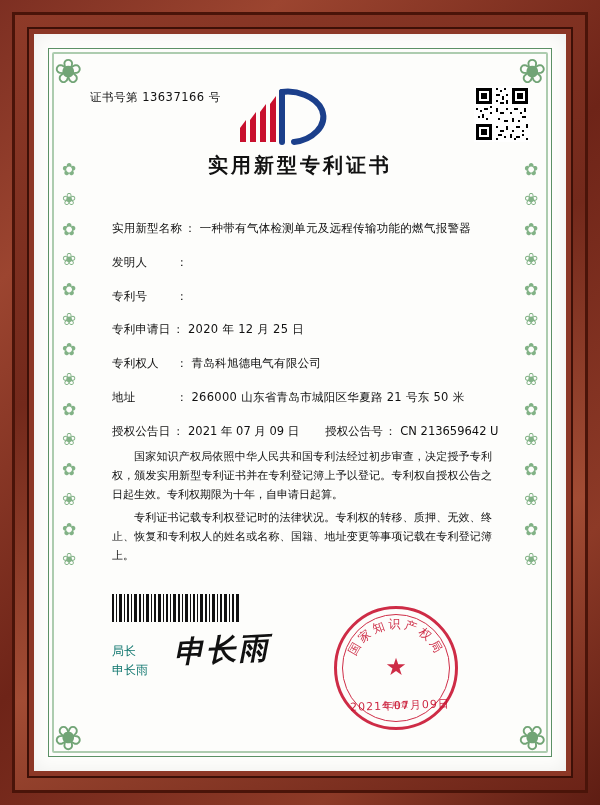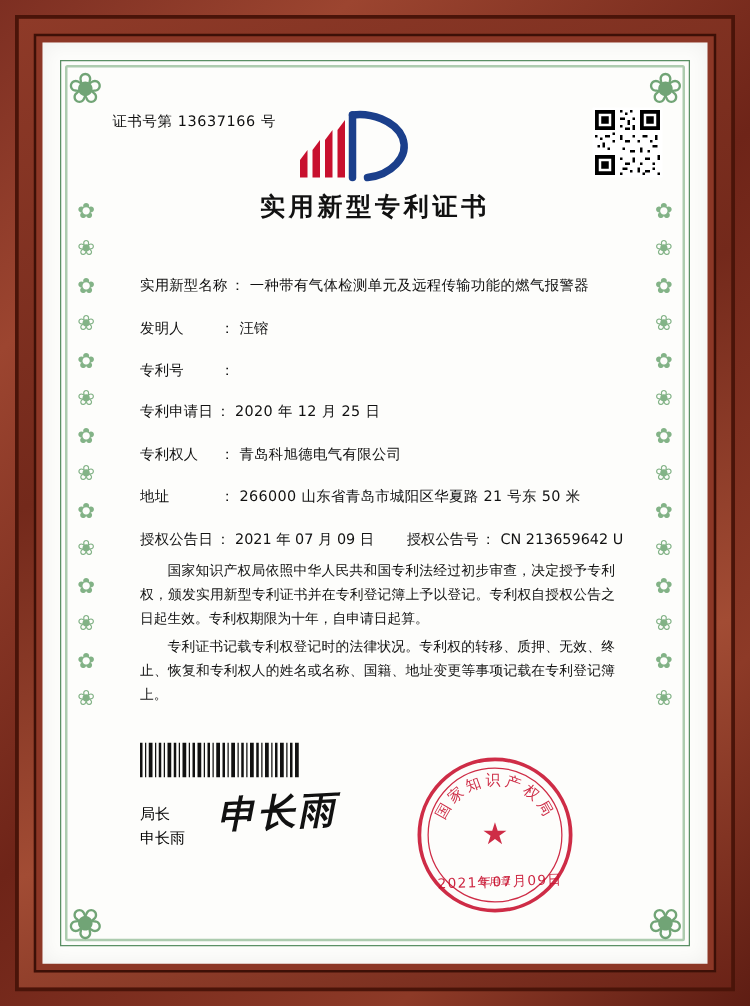--- a/index.html
+++ b/index.html
@@ -190,21 +190,21 @@
     position: absolute;
     left: 78px; top: 560px;
     width: 128px; height: 28px;
   }
 
   .signature-block {
     position: absolute;
     left: 78px; top: 608px;
     font-size: 12px;
     line-height: 1.55;
-    color: #000000;
+    color: #0f766e;
   }
   .handwriting {
     position: absolute;
     left: 140px; top: 596px;
     font-family: "DejaVu Serif", "Liberation Serif", serif;
     font-size: 30px;
     font-style: italic;
     font-weight: bold;
     color: #111;
     letter-spacing: 2px;
@@ -361,21 +361,20 @@
 
       <div class="field-row">
         <span class="field-label">实用新型名称</span>
         <span class="field-colon">：</span>
         <span class="field-value">一种带有气体检测单元及远程传输功能的燃气报警器</span>
       </div>
 
       <div class="field-row">
         <span class="field-label spread">发明人</span>
         <span class="field-colon">：</span>
-        <span class="field-value">汪镕</span>
       </div>
 
       <div class="field-row">
         <span class="field-label spread">专利号</span>
         <span class="field-colon">：</span>
       </div>
 
       <div class="field-row">
         <span class="field-label">专利申请日</span>
         <span class="field-colon">：</span>

